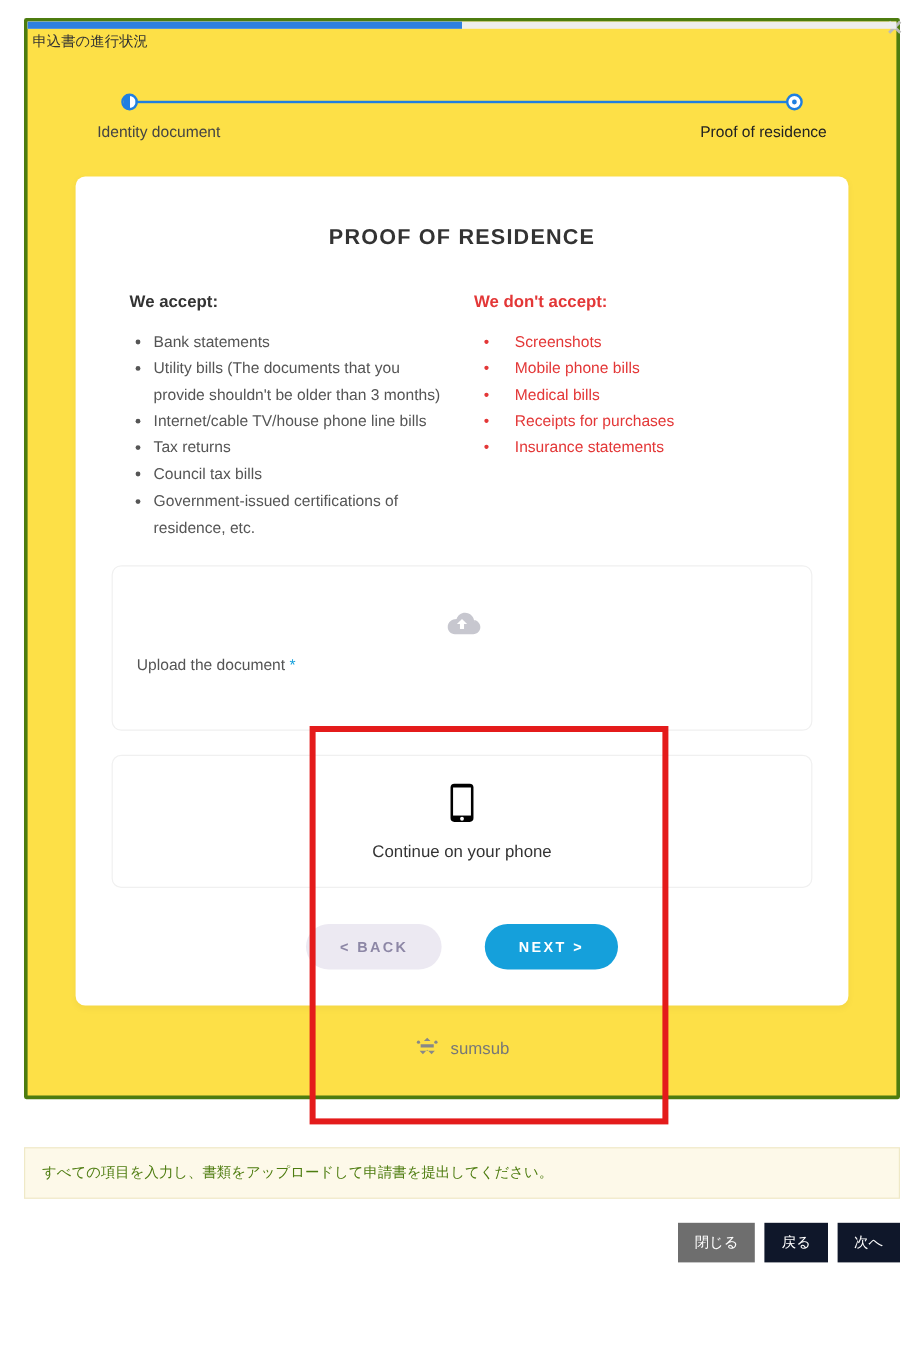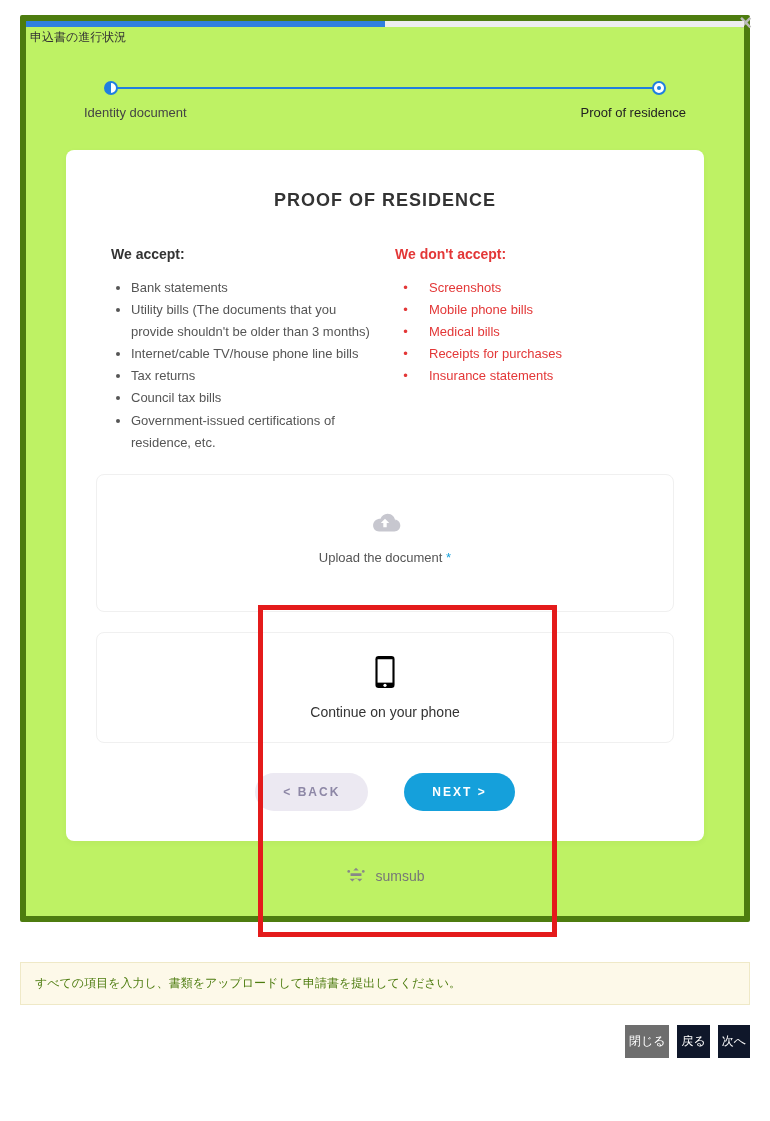--- a/index.html
+++ b/index.html
@@ -21,22 +21,22 @@
   }
   .close-x {
     position: absolute;
     right: 18px;
     top: 10px;
     font-size: 22px;
     color: #bbb;
     font-weight: bold;
   }
   .outer-card {
-    background: #bef264;
-    border: 6px solid #4d7c0f;
+    background: #fde047;
+    border: 3px solid #4d7c0f;
     border-radius: 2px;
     padding: 0;
   }
   .progress-top {
     height: 6px;
     background: #eee;
     position: relative;
   }
   .progress-top-fill {
     position: absolute;
@@ -136,21 +136,21 @@
   }
   .col.reject ul li {}
   .col.reject ul { padding-left:0; }
   .col.reject ul li { padding-left:0; }
   .col.reject ul li::before { content:""; }
   .col.reject ul { list-style:disc; padding-left:20px; }
   .upload-box {
     border:1px solid #f0f0f0;
     border-radius:8px;
     padding:35px 20px 45px 20px;
-    text-align:center;
+    text-align:left;
     margin-top:15px;
   }
   .cloud-icon {
     width:34px; height:26px;
     margin:0 auto 12px auto;
     display:block;
   }
   .upload-text {
     font-size:13px;
     color:#555;
@@ -220,21 +220,21 @@
     font-size:12px;
     color:#4d7c0f;
   }
   .footer-btns {
     display:flex;
     justify-content:flex-end;
     gap:8px;
     padding:0 20px 20px 20px;
   }
   .fbtn {
-    padding:8px 4px;
+    padding:8px 14px;
     font-size:12px;
     color:#fff;
     border:none;
     cursor:pointer;
   }
   .fbtn.grey { background:#6e6e6e; }
   .fbtn.blue { background:#0f172a; }
 </style>
 </head>
 <body>

